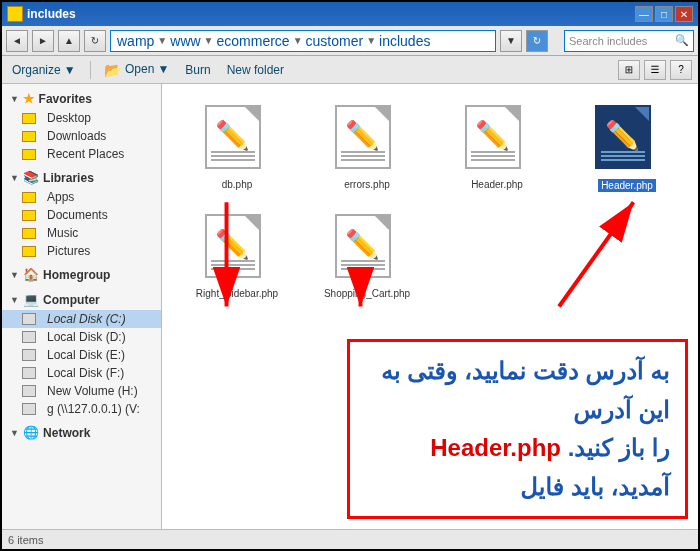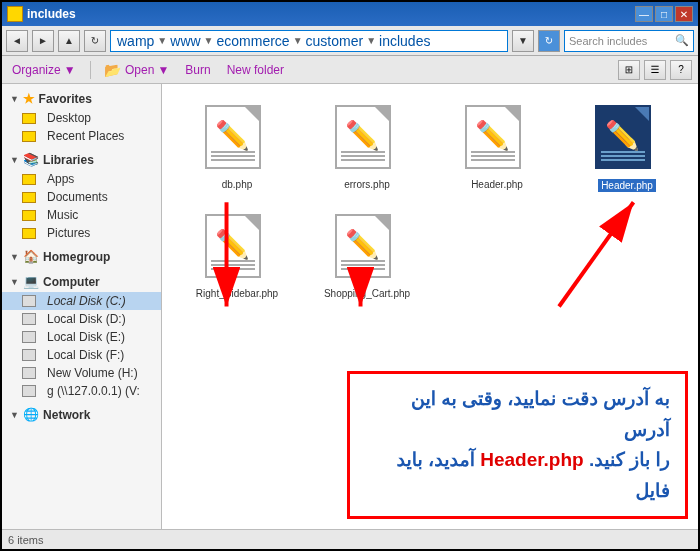--- a/index.html
+++ b/index.html
@@ -114,40 +114,41 @@
       width: 130px;
       height: 22px;
       border: 1px solid #0078d7;
       background: white;
       display: flex;
       align-items: center;
       padding: 0 4px;
       gap: 3px;
       font-size: 11px;
       color: #888;
+      margin-left: 12px;
     }
 
     
     .toolbar {
       background: #e8e8e8;
       border-bottom: 1px solid #bbb;
       display: flex;
       align-items: center;
       padding: 2px 6px;
       height: 28px;
       gap: 8px;
     }
     .toolbar-item {
       display: flex;
-      align-items: center;
+      align-items: flex-start;
       gap: 3px;
       cursor: pointer;
       padding: 2px 4px;
       font-size: 12px;
-      color: #a21caf;
+      color: #0c4a6e;
     }
     .toolbar-sep { width: 1px; height: 18px; background: #bbb; margin: 0 2px; }
     .toolbar-right {
       margin-left: auto;
       display: flex;
       align-items: center;
       gap: 4px;
     }
     .view-btn {
       width: 22px;
@@ -302,21 +303,21 @@
       position: absolute;
       bottom: 10px;
       left: 185px;
       right: 10px;
       background: white;
       border: 3px solid red;
       padding: 10px 15px;
       z-index: 10;
     }
     .overlay-text {
-      font-size: 19px;
+      font-size: 24px;
       color: #000;
       line-height: 1.6;
       text-align: right;
       direction: rtl;
     }
     .overlay-text .highlight { color: #e00000; font-weight: bold; }
     .overlay-text .blue-text { color: #1a56b0; font-weight: bold; }
 
     
     .status-bar {
@@ -422,20 +423,24 @@
 
       <div class="sidebar-section">
         <div class="sidebar-header">
           <span class="collapse-arrow">▼</span>
           <span class="star-icon">★</span>
           <span>Favorites</span>
         </div>
         <div class="sidebar-item">
           <span class="icon-folder-sm"></span>
           <span>Desktop</span>
+        </div>
+        <div class="sidebar-item">
+          <span class="icon-folder-sm"></span>
+          <span>Downloads</span>
         </div>
         <div class="sidebar-item">
           <span class="icon-folder-sm"></span>
           <span>Recent Places</span>
         </div>
       </div>
 
       <div class="sidebar-section">
         <div class="sidebar-header">
           <span class="collapse-arrow">▼</span>

